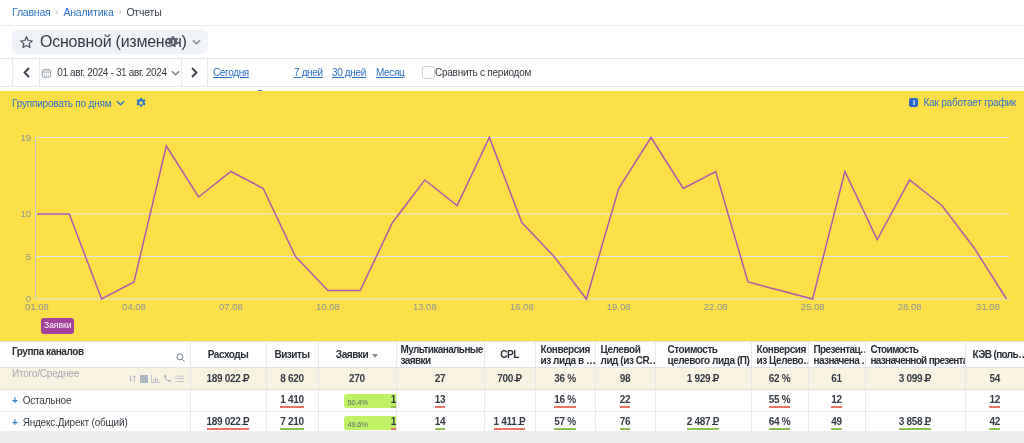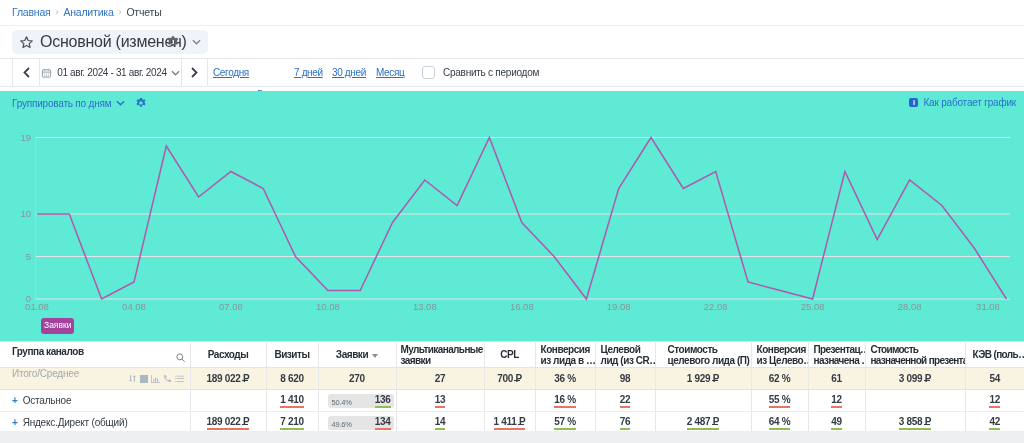--- a/index.html
+++ b/index.html
@@ -16,23 +16,23 @@
 .preset .lbl{margin:0 5px 0 6px;}
 .gear1{position:absolute;left:166px;top:9px;}
 
 .toolbar{position:absolute;left:0;top:58px;width:1024px;height:29px;border-top:1px solid #e5e8eb;border-bottom:1px solid #e5e8eb;background:#fff;font-size:10.5px;}
 .tbc{position:absolute;top:0;height:27px;display:flex;align-items:center;justify-content:center;white-space:nowrap;}
 .b-l{border-left:1px solid #e5e8eb;}
 .datetxt{color:#343b44;margin:0 4px 0 5px;font-size:10px;letter-spacing:-0.35px;}
 .qlink{position:absolute;top:8px;color:#2b70c9;font-size:10px;letter-spacing:-0.35px;text-decoration:underline;}
 .checkbox{width:13px;height:13px;border:1px solid #c9d0d7;border-radius:3px;background:#fff;display:inline-block;flex:none;}
 .cmp{position:absolute;left:422px;top:0;height:27px;display:flex;align-items:center;color:#343b44;font-size:10px;letter-spacing:-0.25px;}
-.cmp span.t{margin-left:8px;}
-
-.band{position:absolute;left:0;top:91px;width:1024px;height:250px;background:#5eead4;}
+.cmp span.t{}
+
+.band{position:absolute;left:0;top:91px;width:1024px;height:250px;background:#fde047;}
 .bandhead{position:absolute;left:12px;top:6px;font-size:10px;letter-spacing:-0.2px;color:#2b70c9;display:flex;align-items:center;}
 .bandhead .lbl{margin-right:5px;}
 .howlink{position:absolute;right:8px;top:6px;font-size:10px;letter-spacing:-0.2px;color:#2b70c9;display:flex;align-items:center;}
 .iicon{width:9px;height:9px;background:#2765c8;border-radius:2px;color:#fff;font-size:7.5px;font-weight:bold;line-height:9px;text-align:center;margin-right:5px;font-style:normal;}
 .badge{position:absolute;left:41px;top:227px;height:16px;background:#a3439e;border-radius:3px;color:#fff;font-size:8.5px;line-height:15px;padding:0 3px;}
 
 table{position:absolute;left:0;top:341px;width:1024px;border-collapse:collapse;table-layout:fixed;background:#fff;}
 th,td{border-right:1px solid #e6e8ea;overflow:hidden;white-space:nowrap;}
 th:last-child,td:last-child{border-right:none;}
 th{border-top:1px solid #dfe3e6;border-bottom:1px solid #e2e5e8;height:26px;font-size:10px;letter-spacing:-0.45px;color:#272e36;text-align:center;padding:0 4px;line-height:11px;}
@@ -40,21 +40,21 @@
 td{height:22px;font-size:10px;text-align:center;border-bottom:1px solid #ebedef;padding:0 2px;}
 tr.itog td{background:#f9f3e1;border-bottom:1px solid #e8e4d4;}
 tr.itog td.name{color:#a3a9b0;font-weight:normal;}
 td.num{font-weight:bold;color:#343b44;letter-spacing:-0.3px;}
 td.name{text-align:left;padding-left:12px;font-size:10px;letter-spacing:-0.2px;color:#343b44;}
 .plus{color:#2d7cbf;font-weight:bold;font-size:10px;margin-right:5px;}
 .u{display:inline-block;border-bottom:2px solid;padding-bottom:0px;line-height:12px;}
 .ur{border-color:#e87461;}
 .ug{border-color:#8fbf52;}
 .barcell{position:relative;}
-.bar{position:absolute;left:9px;top:4px;width:66px;height:14px;background:#e5e5e5;border-radius:3px;}
+.bar{position:absolute;left:25px;top:4px;width:66px;height:14px;background:#bef264;border-radius:3px;}
 .bar .pct{position:absolute;left:4px;top:3.5px;font-size:7.5px;color:#5f6b76;letter-spacing:-0.2px;}
 .bar .v{position:absolute;right:3px;top:0px;font-weight:bold;font-size:10px;color:#343b44;letter-spacing:-0.3px;}
 .rub{position:relative;display:inline-block;}
 .rub i{position:absolute;left:-1px;bottom:2.6px;width:6px;height:1.2px;background:currentColor;}
 .bstrip{position:absolute;left:0;top:431px;width:1024px;height:12px;background:#edeff1;}
 .ticons{float:right;margin-right:4px;color:#abb7c1;display:flex;align-items:center;height:21px;}
 .ticons>*{margin-left:3px;}
 .caret{display:inline-block;width:0;height:0;border-left:3.5px solid transparent;border-right:3.5px solid transparent;border-top:4px solid #8a9096;margin-left:4px;}
 </style></head>
 <body>

